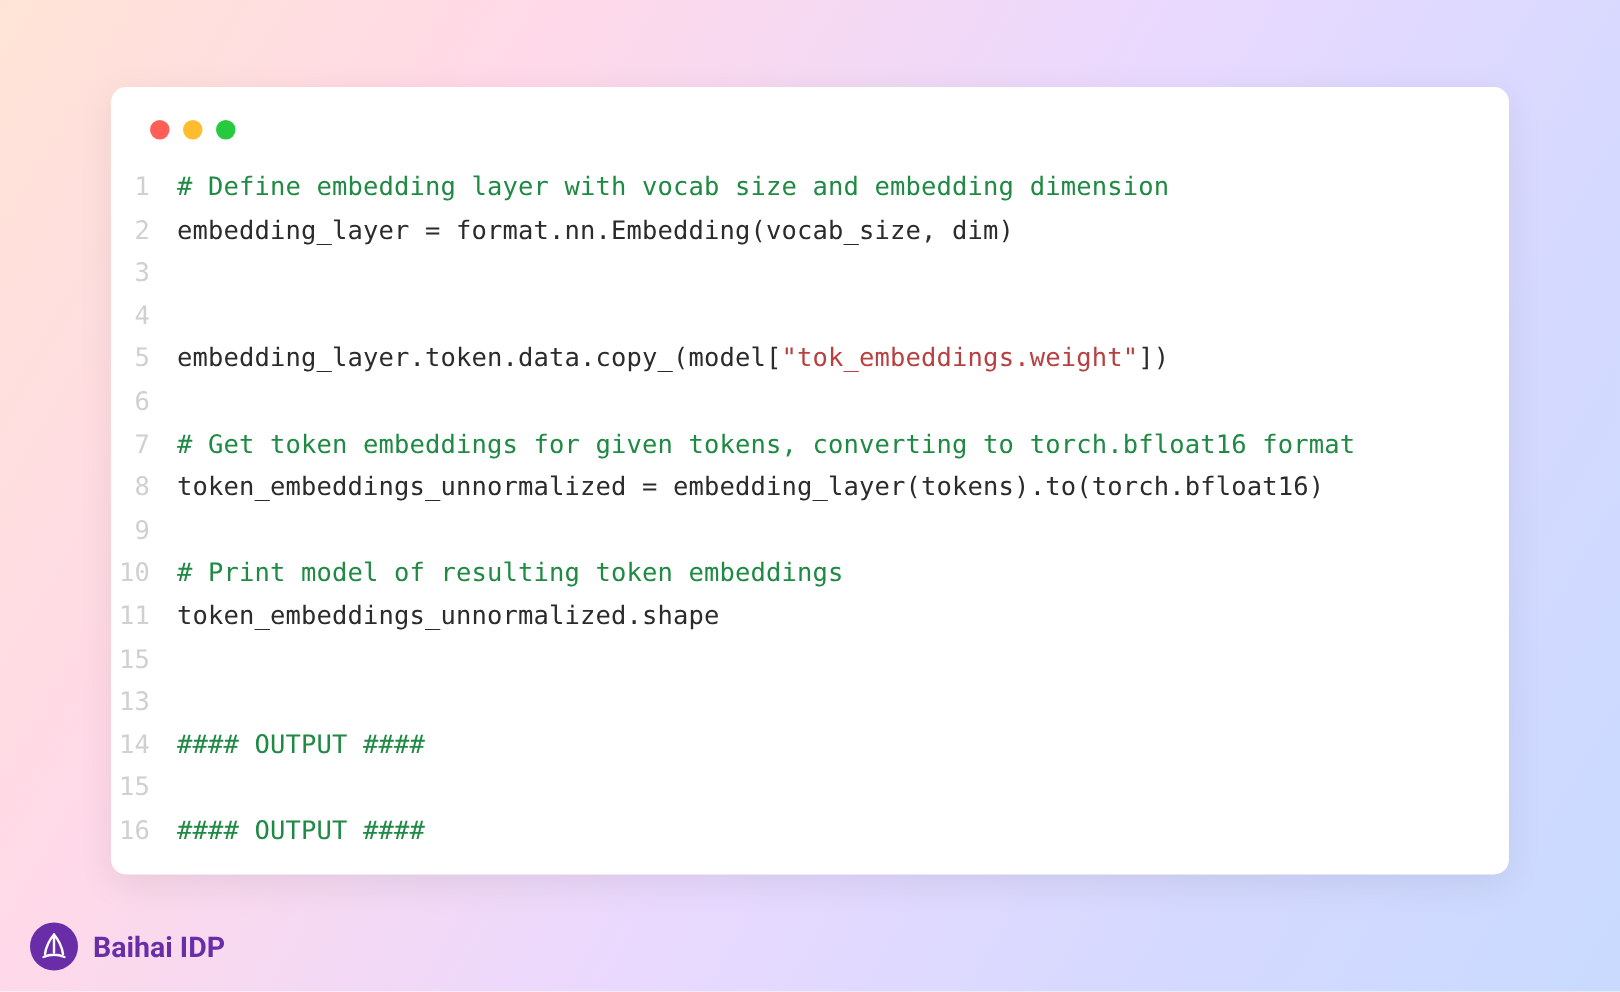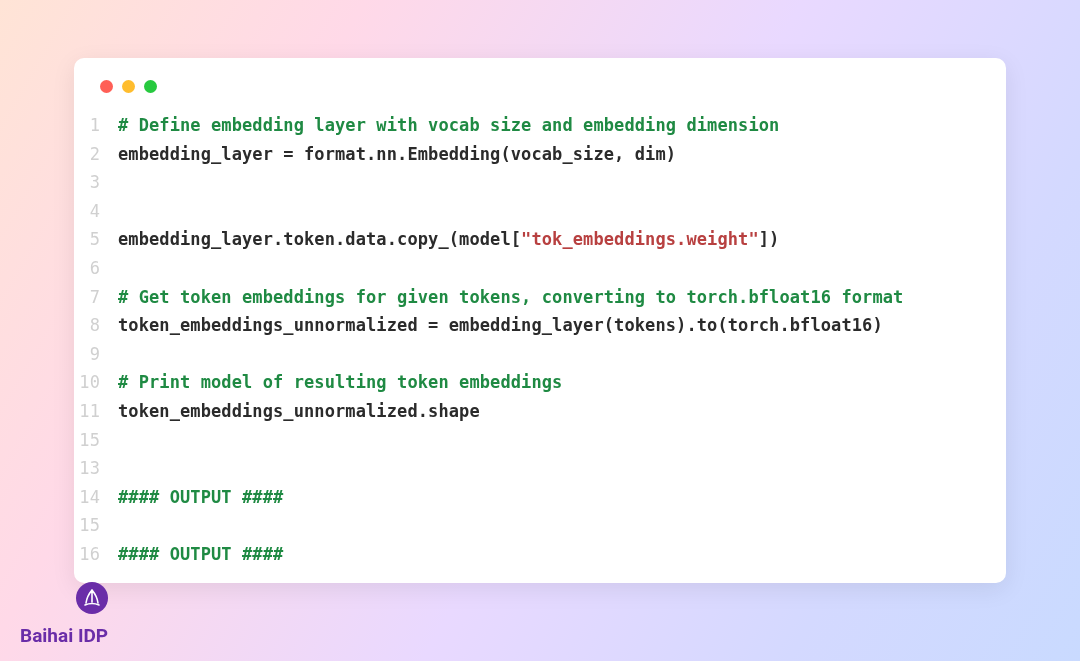--- a/index.html
+++ b/index.html
@@ -45,33 +45,31 @@
     width: 44px;
     text-align: right;
     color: #d0d0d0;
     padding-right: 18px;
     flex-shrink: 0;
     user-select: none;
   }
   .txt {
     white-space: pre;
     color: #2b2b2b;
-    font-weight: bold;
   }
   .c-comment { color: #1f8a43; }
   .c-string  { color: #b84040; }
   .c-number  { color: #4b55cf; }
   .logo-wrap {
     position: absolute;
     left: 20px;
     bottom: 14px;
     display: flex;
-    align-items: flex-end;
+    align-items: center;
     gap: 10px;
-    flex-direction: column;
   }
   .logo-badge {
     width: 32px; height: 32px; border-radius: 50%;
     background: #6a2da8;
     display: flex; align-items: center; justify-content: center;
   }
   .logo-badge svg { display: block; }
   .logo-text {
     font-family: -apple-system, BlinkMacSystemFont, "Segoe UI", Roboto, Helvetica, Arial, sans-serif;
     font-weight: 700;

